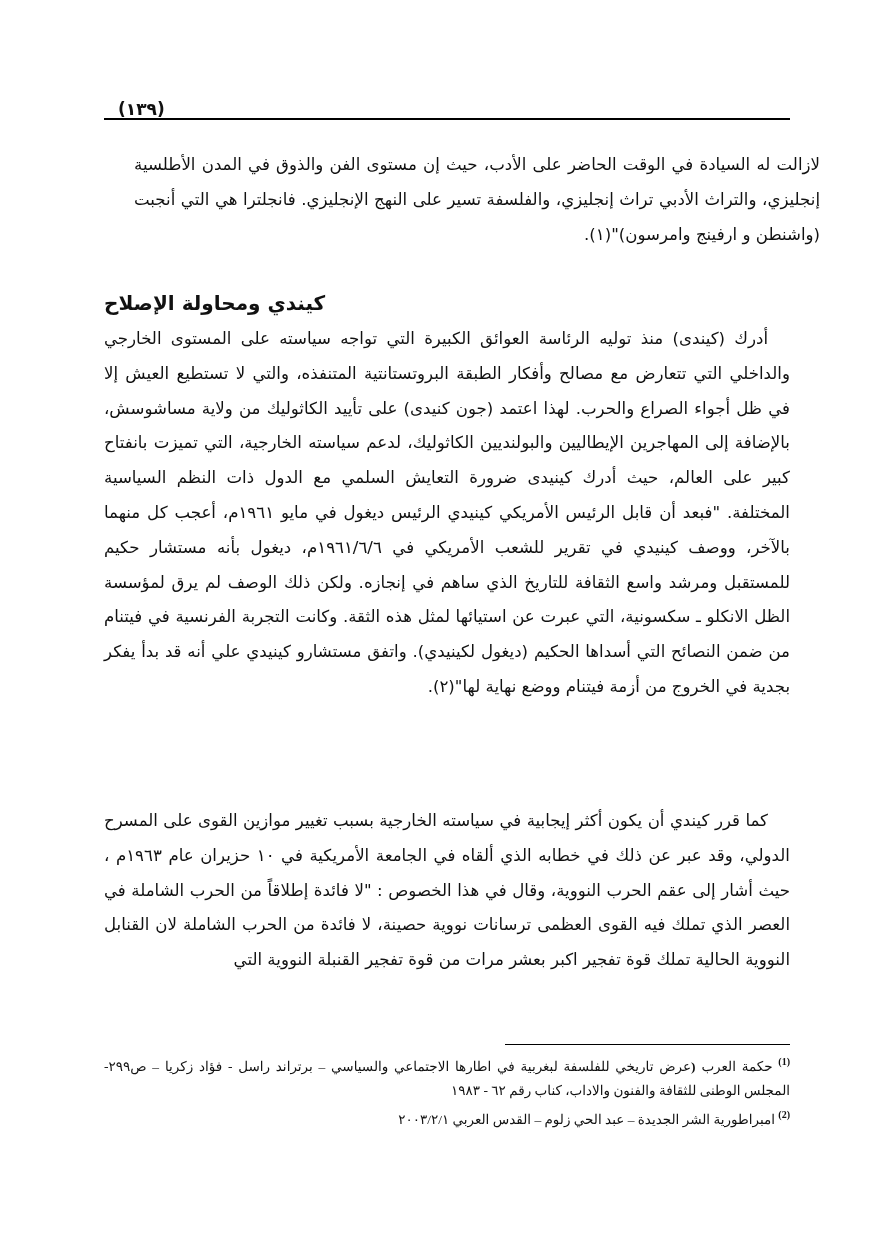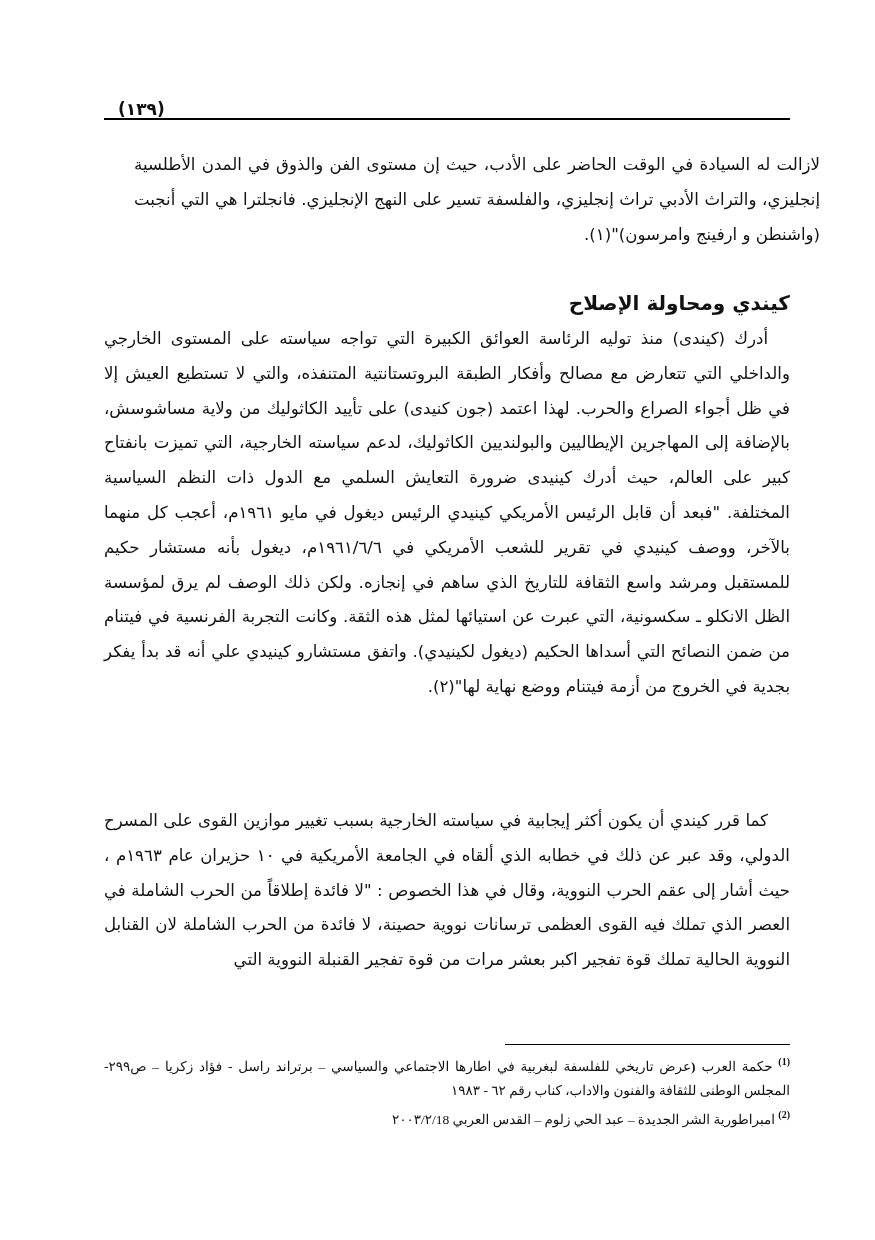--- a/index.html
+++ b/index.html
@@ -12,21 +12,21 @@
     }
     .header .title { position: absolute; right: 0; top: 2px; }
     .header .pagenum { position: absolute; left: 0; top: 11px; direction: rtl; margin-left: 14px; }
     .body-text {
       font-family: "DejaVu Sans", sans-serif; font-size: 16.6px; line-height: 34.8px;
       text-align: justify; text-align-last: right;
     }
     .para1 { position: absolute; top: 148px; left: 0; width: 686px; margin-left: 30px; }
     .heading {
       position: absolute; top: 274px; right: 0; width: 686px;
-      font-family: "DejaVu Sans", sans-serif; font-weight: bold; font-size: 20px; text-align: right;
+      font-family: "DejaVu Sans", sans-serif; font-weight: bold; font-size: 20px; text-align: left;
     }
     .para2 { position: absolute; top: 322px; left: 0; width: 686px; text-indent: 22px; }
     .para3 { position: absolute; top: 804px; left: 0; width: 686px; text-indent: 22px; }
     .fn-rule { position: absolute; top: 1044px; right: 0; width: 285px; border-top: 1.5px solid #000; }
     .footnotes {
       position: absolute; top: 1050px; left: 0; width: 686px;
       font-family: Liberation Serif, serif; font-size: 13.5px; line-height: 24px;
       text-align: justify; text-align-last: right;
     }
     .fn-ref { font-size: 10px; vertical-align: super; font-weight: bold; }
@@ -53,17 +53,17 @@
   <div class="fn-rule"></div>
 
   <div class="footnotes">
     <p>
       <span class="fn-ref">(<span>1</span>)</span>
       <span>حكمة العرب</span>
       <span class="fn-paren">(</span><span>عرض تاريخي للفلسفة لبغربية في اطارها الاجتماعي والسياسي – برتراند راسل - فؤاد زكريا – ص٢٩٩- المجلس الوطنى للثقافة والفنون والاداب، كناب رقم ٦٢ - ١٩٨٣</span>
     </p>
     <p>
       <span class="fn-ref">(<span>2</span>)</span>
-      <span>امبراطورية الشر الجديدة – عبد الحي زلوم – القدس العربي ٢٠٠٣/٢/18</span>
+      <span>امبراطورية الشر الجديدة – عبد الحي زلوم – القدس العربي ٢٠٠٣/٢/١</span>
     </p>
   </div>
 
 </div>
 
 </body></html>

